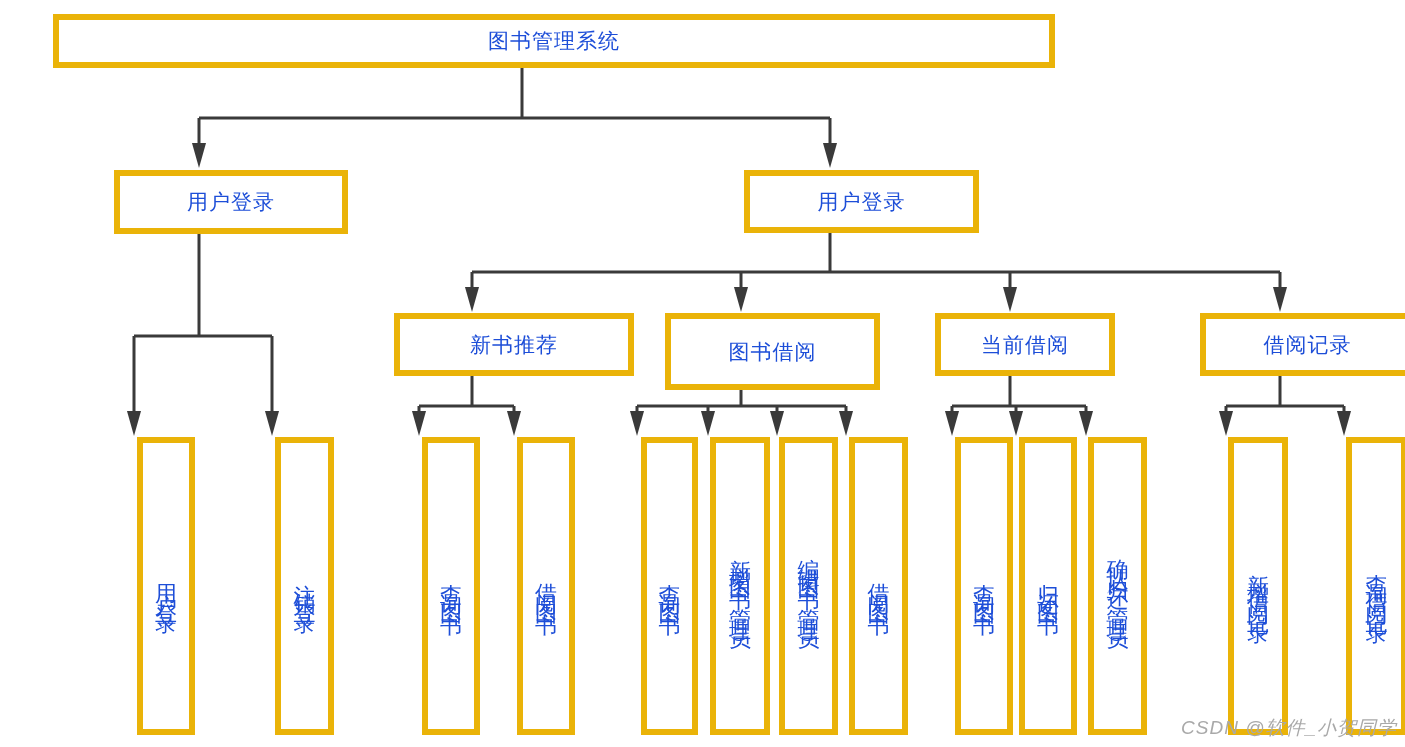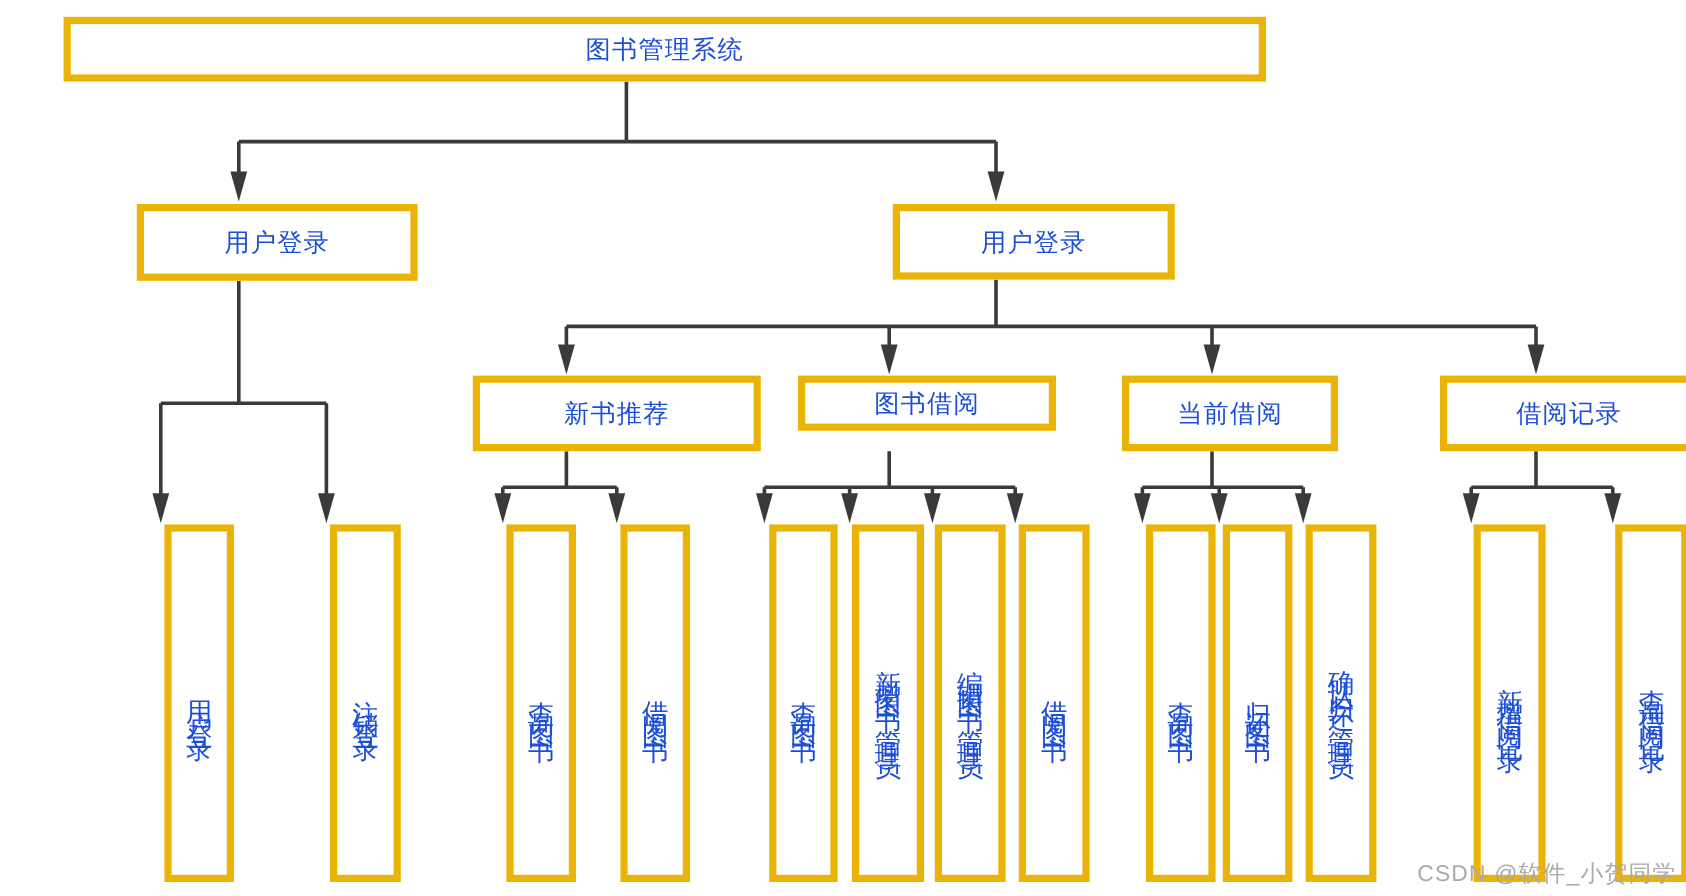--- a/index.html
+++ b/index.html
@@ -49,20 +49,21 @@
   }
   .watermark {
     position: absolute;
     right: 8px;
     bottom: 6px;
     font-size: 19px;
     color: #a9a9a9;
     letter-spacing: 1px;
     white-space: nowrap;
     z-index: 5;
+    font-style: italic;
   }
 </style>
 </head>
 <body>
 
 <div class="canvas">
 
   <svg class="connectors" viewBox="0 0 1405 747" xmlns="http://www.w3.org/2000/svg">
     <g stroke="#3a3a3a" stroke-width="3" fill="none">
 
@@ -102,21 +103,21 @@
       <polygon points="1337,411 1351,411 1344,436"></polygon>
     </g>
   </svg>
 
   <div class="node hbox" style="left:21px; top:14px; width:1002px; height:54px;">图书管理系统</div>
 
   <div class="node hbox" style="left:82px; top:170px; width:234px; height:64px;">用户登录</div>
   <div class="node hbox" style="left:712px; top:170px; width:235px; height:63px;">用户登录</div>
 
   <div class="node hbox" style="left:362px; top:313px; width:240px; height:63px;">新书推荐</div>
-  <div class="node hbox" style="left:633px; top:313px; width:215px; height:46px;">图书借阅</div>
+  <div class="node hbox" style="left:633px; top:313px; width:215px; height:77px;">图书借阅</div>
   <div class="node hbox" style="left:903px; top:313px; width:180px; height:63px;">当前借阅</div>
   <div class="node hbox" style="left:1168px; top:313px; width:215px; height:63px;">借阅记录</div>
 
   <div class="node vbox" style="left:105px; top:437px; width:58px; height:298px;">
     <span class="vtext">用户登录</span>
   </div>
   <div class="node vbox" style="left:243px; top:437px; width:59px; height:298px;">
     <span class="vtext">注销登录</span>
   </div>
 

